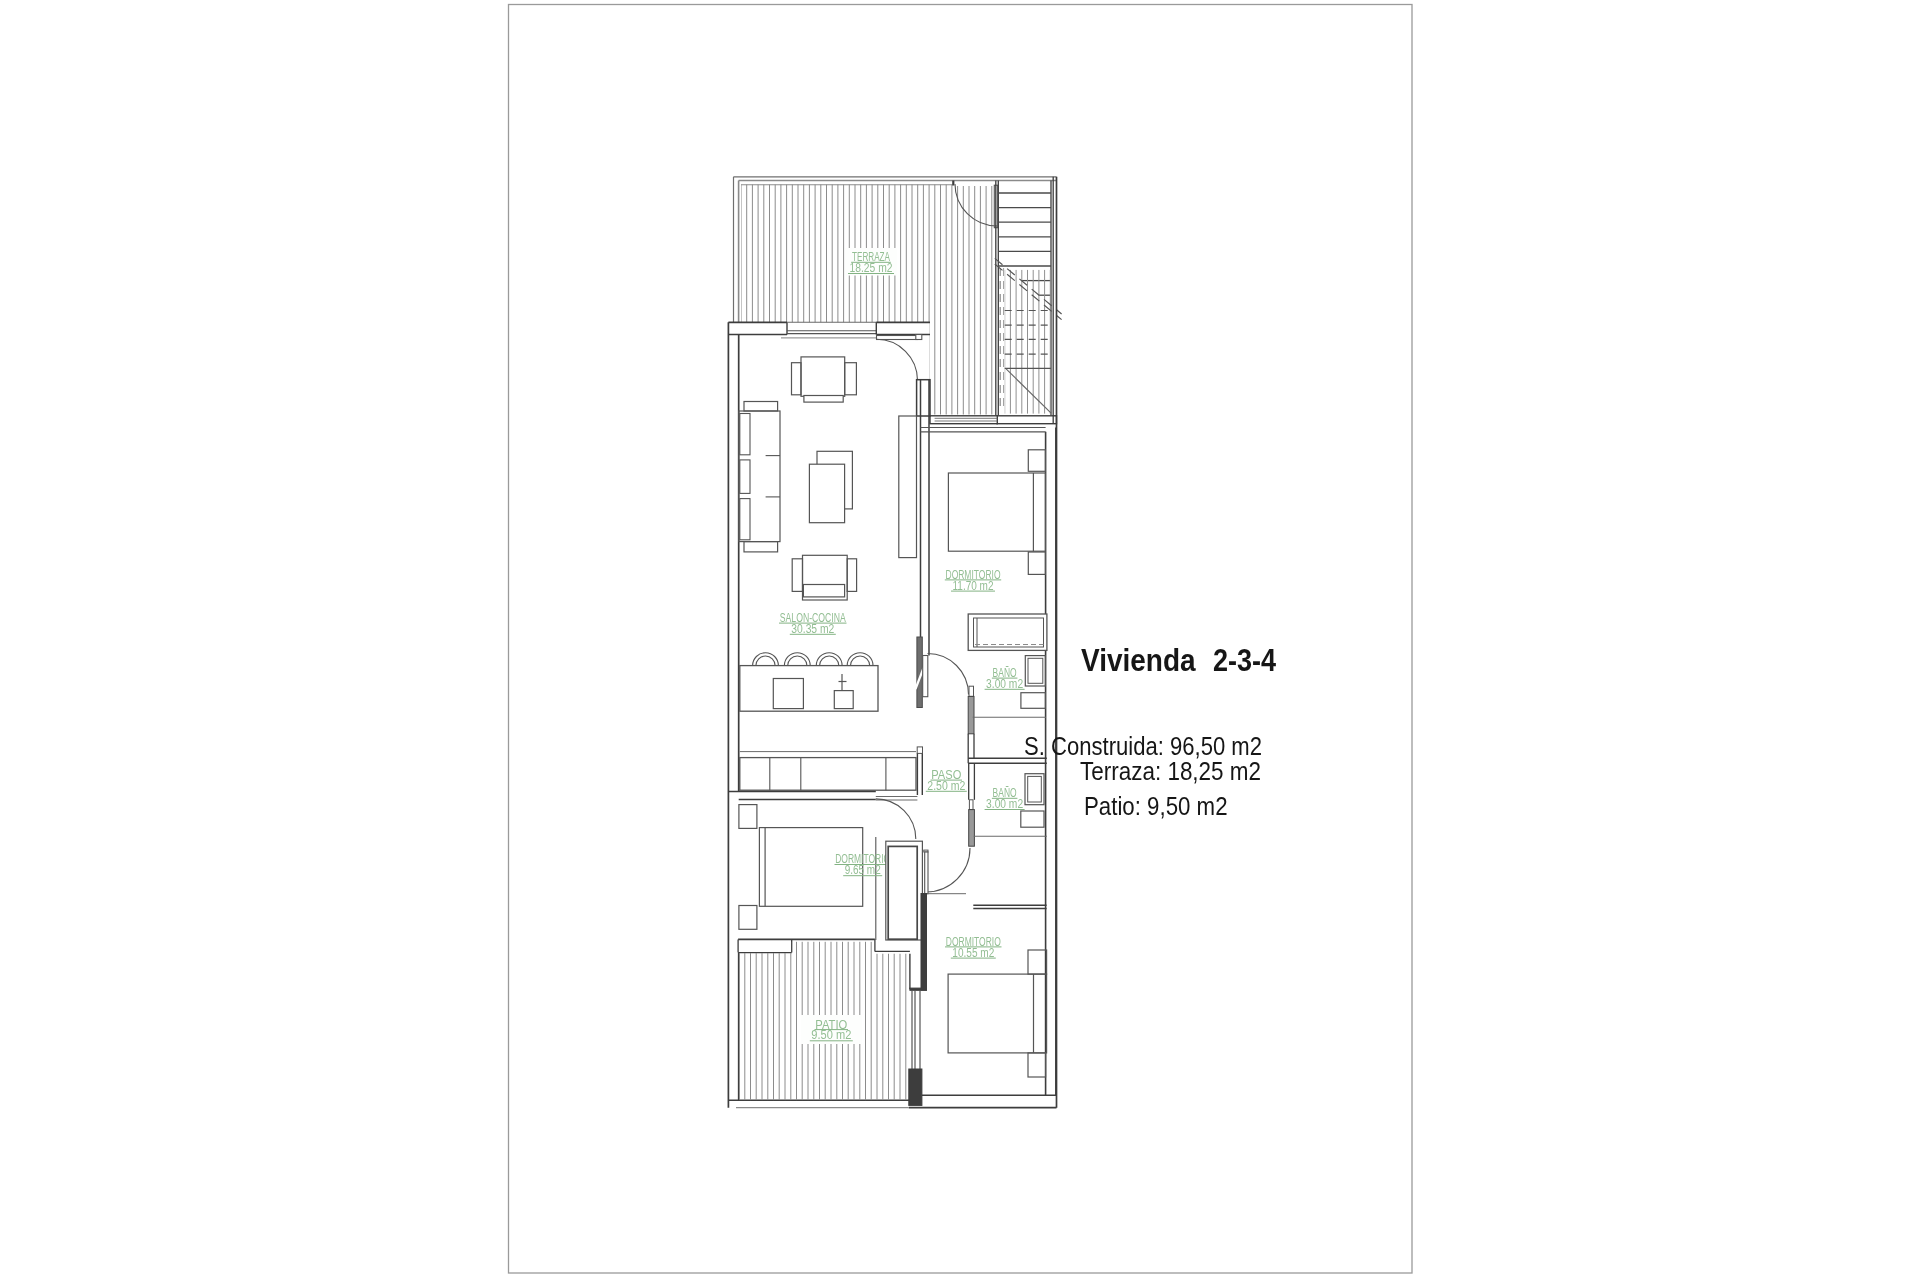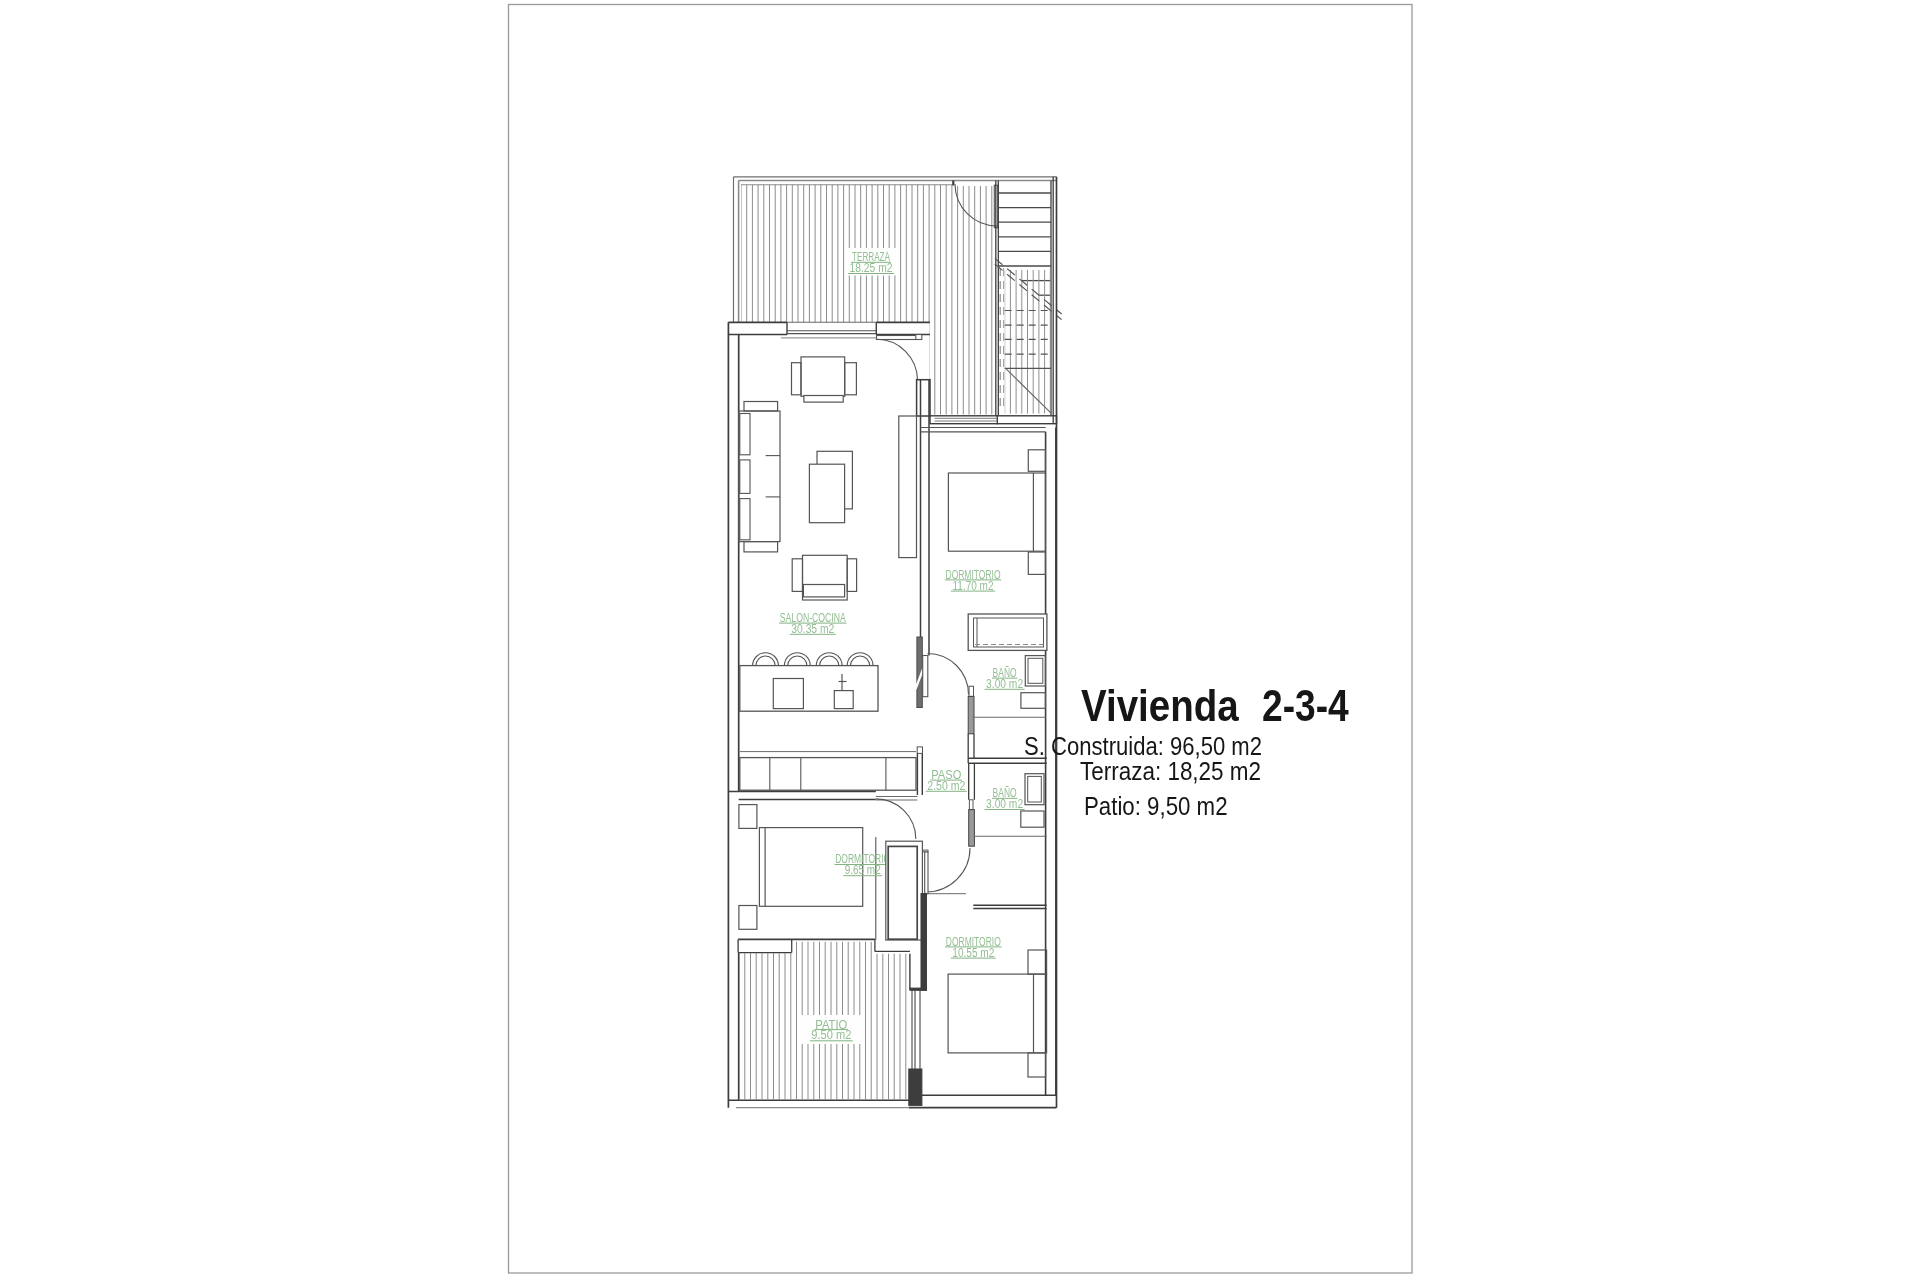--- a/index.html
+++ b/index.html
@@ -392,20 +392,20 @@
 <line x1="950.8" y1="958.1" x2="995.8" y2="958.1" stroke="#83b383" stroke-width="1"></line>
 
 <rect x="948.1" y="974.1" width="98.5" height="78.8" stroke="#555555" stroke-width="1.2" fill="none"></rect>
 <line x1="1033.5" y1="974.1" x2="1033.5" y2="1052.9" stroke="#555555" stroke-width="1.2" stroke-linecap="butt"></line>
 
 <rect x="1028.0" y="950.0" width="18.6" height="24.1" stroke="#555555" stroke-width="1.2" fill="none"></rect>
 
 <rect x="1028.0" y="1052.9" width="17.6" height="24.1" stroke="#555555" stroke-width="1.2" fill="none"></rect>
 </svg>
 
-<div class="tt" style="left:1081px;top:681px;font-size:44px;font-weight:bold;white-space:nowrap;"><span class="sx" style="transform:scaleX(0.875);">Vivienda</span><span style="display:inline-block;width:0.6px;"></span><span class="sx" style="transform:scaleX(0.845);">2-3-4</span></div>
+<div class="tt" style="left:1081px;top:642px;font-size:32px;font-weight:bold;white-space:nowrap;"><span class="sx" style="transform:scaleX(0.875);">Vivienda</span><span style="display:inline-block;width:0.6px;"></span><span class="sx" style="transform:scaleX(0.845);">2-3-4</span></div>
 
 <div class="tt" style="left:1024px;top:730.5px;font-size:26px;"><span class="sx" style="transform:scaleX(0.849);">S. Construida: 96,50 m2</span></div>
 
 <div class="tt" style="left:1080px;top:755.6px;font-size:26px;text-decoration:underline;"><span class="sx" style="transform:scaleX(0.864);">Terraza: 18,25 m2</span></div>
 
 <div class="tt" style="left:1083.5px;top:790.9px;font-size:26px;"><span class="sx" style="transform:scaleX(0.856);">Patio: 9,50 m2</span></div>
 </div>
 
 </body></html>

